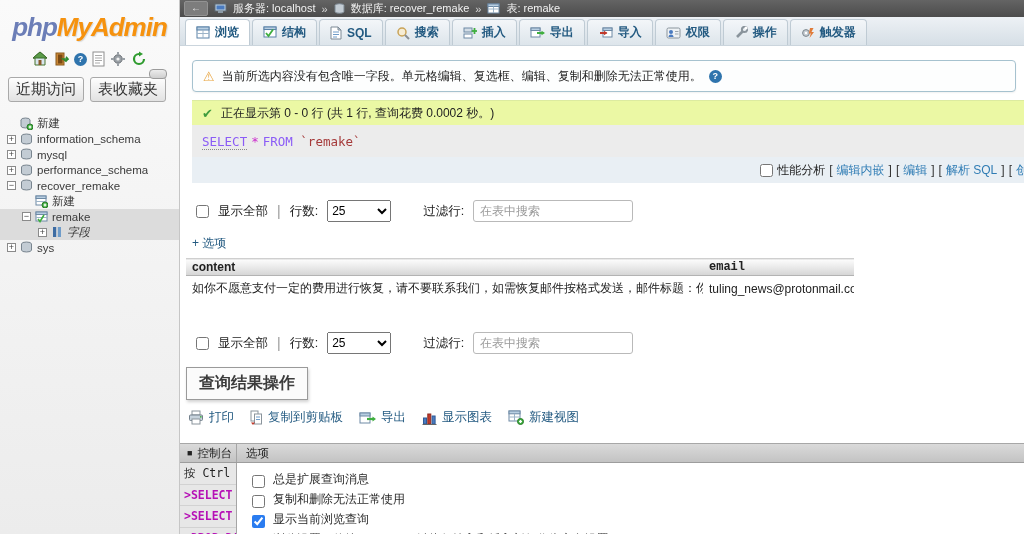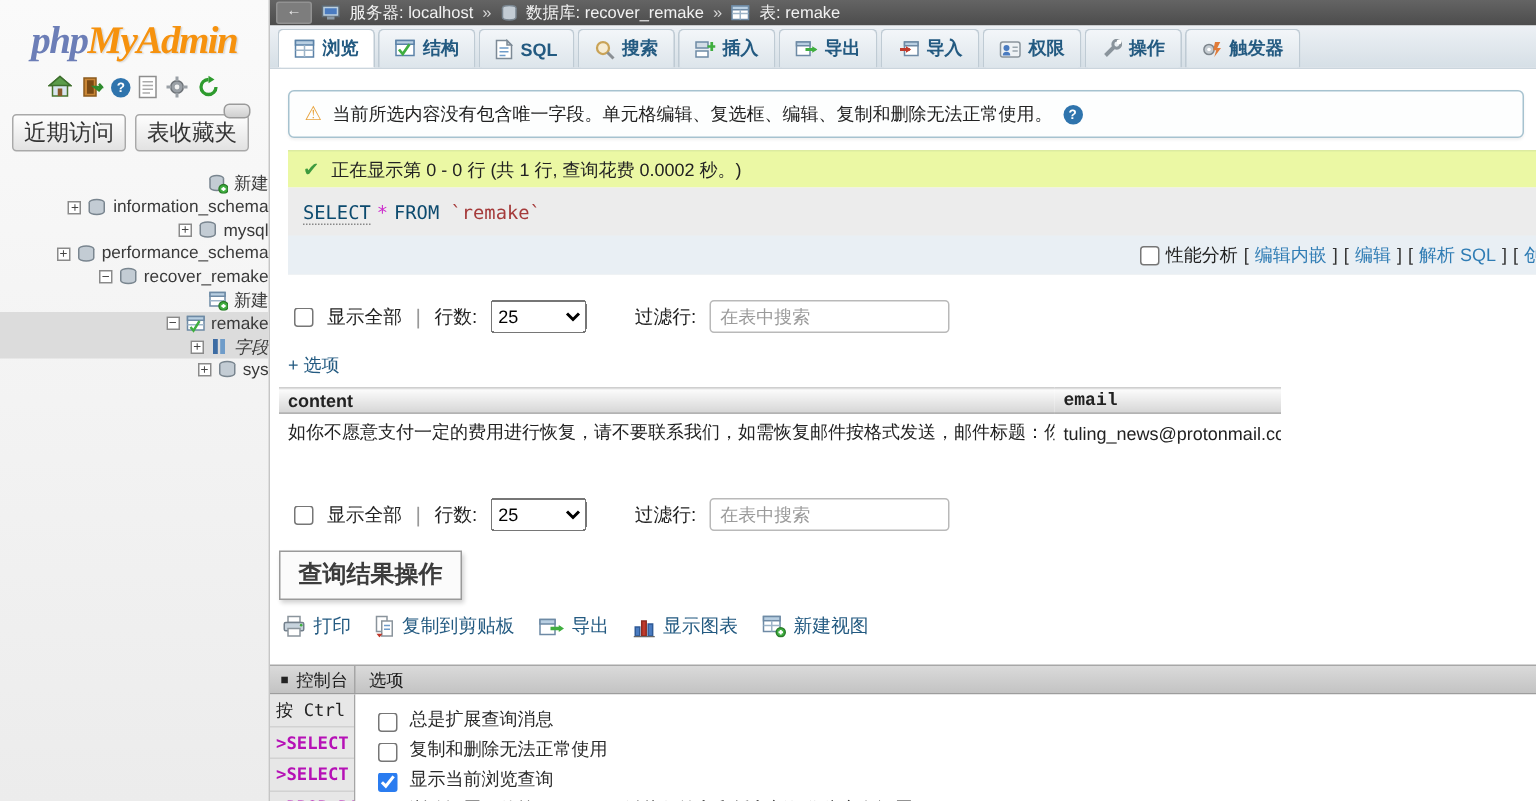--- a/index.html
+++ b/index.html
@@ -2,32 +2,32 @@
 <html><head>
 <meta charset="utf-8">
 <style>
   html,body{margin:0;padding:0;width:1024px;height:534px;overflow:hidden;
     font-family:"Liberation Sans","DejaVu Sans",sans-serif;font-size:12px;color:#222;background:#fff;}
   .app{position:relative;width:1024px;height:534px;}
 
   
   .sidebar{position:absolute;left:0;top:0;width:180px;height:534px;
     background:linear-gradient(#fafafa,#ececec);border-right:1px solid #c6c6c6;box-sizing:border-box;}
-  .logo{text-align:center;margin-top:12px;font-style:italic;font-weight:bold;font-size:26px;letter-spacing:-1px;font-family:Liberation Serif, serif;}
+  .logo{text-align:center;margin-top:12px;font-style:italic;font-weight:bold;font-size:26px;letter-spacing:-1px;}
   .logo .php{color:#6c7eb7;}
   .logo .rest{color:#f6920e;text-shadow:1px 1px 1px #d8d8d8;}
   .nav-icons{display:flex;justify-content:center;align-items:center;gap:5px;margin-top:7px;height:18px;}
   .nav-icons svg{display:block;}
   .side-btns{display:flex;gap:6px;margin:9px 0 0 8px;}
   .side-btn{font-size:15px;padding:2px 7px;border:1px solid #a9a9a9;border-radius:3px;
     background:linear-gradient(#fefefe,#e2e2e2);color:#333;white-space:nowrap;}
   .collapse-pill{position:absolute;right:12px;top:69px;width:16px;height:8px;border:1px solid #9b9b9b;
     border-radius:4px;background:linear-gradient(#ececec,#cfcfcf);}
   .tree{margin-top:14px;font-size:11.5px;color:#3a3a3a;}
-  .t-row{height:15.5px;display:flex;align-items:center;padding-left:7px;white-space:nowrap;justify-content:flex-end;}
+  .t-row{height:15.5px;display:flex;align-items:center;padding-left:7px;white-space:nowrap;}
   .t-row.lvl1{padding-left:22px;}
   .t-row.lvl2{padding-left:38px;}
   .t-row.sel{background:#dcdcdc;}
   .t-row.italic .t-label{font-style:italic;}
   .expander{width:9px;height:9px;box-sizing:border-box;border:1px solid #8a8a8a;background:#fff;
     font-size:9px;line-height:7px;text-align:center;color:#444;margin-right:4px;flex:0 0 auto;}
   .expander.none{visibility:hidden;}
   .t-icon{margin-right:4px;flex:0 0 auto;display:flex;}
   .t-label{overflow:hidden;}
 
@@ -55,21 +55,21 @@
     height:30px;display:flex;align-items:center;gap:7px;padding:0 10px;font-size:12px;color:#222;
     box-shadow:0 1px 2px rgba(0,0,0,.06);}
   .warn-i{color:#e8a33d;font-size:13px;font-weight:bold;}
   .help-dot{width:13px;height:13px;border-radius:50%;background:#2f74ad;color:#fff;font-size:9px;
     font-weight:bold;text-align:center;line-height:13px;flex:0 0 auto;}
   .success{margin:8px 0 0 12px;background:#ebf8a4;height:24px;display:flex;align-items:center;gap:8px;
     padding:0 10px;font-size:12px;border-top:1px solid #dcebA0;}
   .check-i{color:#3e9b3e;font-weight:bold;font-size:13px;}
   .sqlbox{margin-left:12px;background:#ececec;height:58px;position:relative;}
   .query{font-family:"DejaVu Sans Mono","Liberation Mono",monospace;font-size:12.5px;padding:9px 0 0 10px;}
-  .kw{color:#0c4a6e;}
+  .kw{color:#8b5cf6;}
   .kw.u{border-bottom:1px dotted #888;}
   .star{color:#cc29cc;padding:0 4px;}
   .tname{color:#a53a3a;}
   .tools{position:absolute;left:0;right:-40px;bottom:0;height:26px;background:#e9eff4;
     display:flex;justify-content:flex-end;align-items:center;gap:4px;padding-right:4px;font-size:12px;white-space:nowrap;}
   .tools .lnk{color:#2f7cb4;}
   .tools .br{color:#333;}
   .ctrl{display:flex;align-items:center;gap:9px;margin:16px 0 0 16px;font-size:12.5px;color:#222;height:24px;}
   .ctrl.second{margin-top:30px;}
   .ctrl .divider{color:#999;font-size:14px;}

